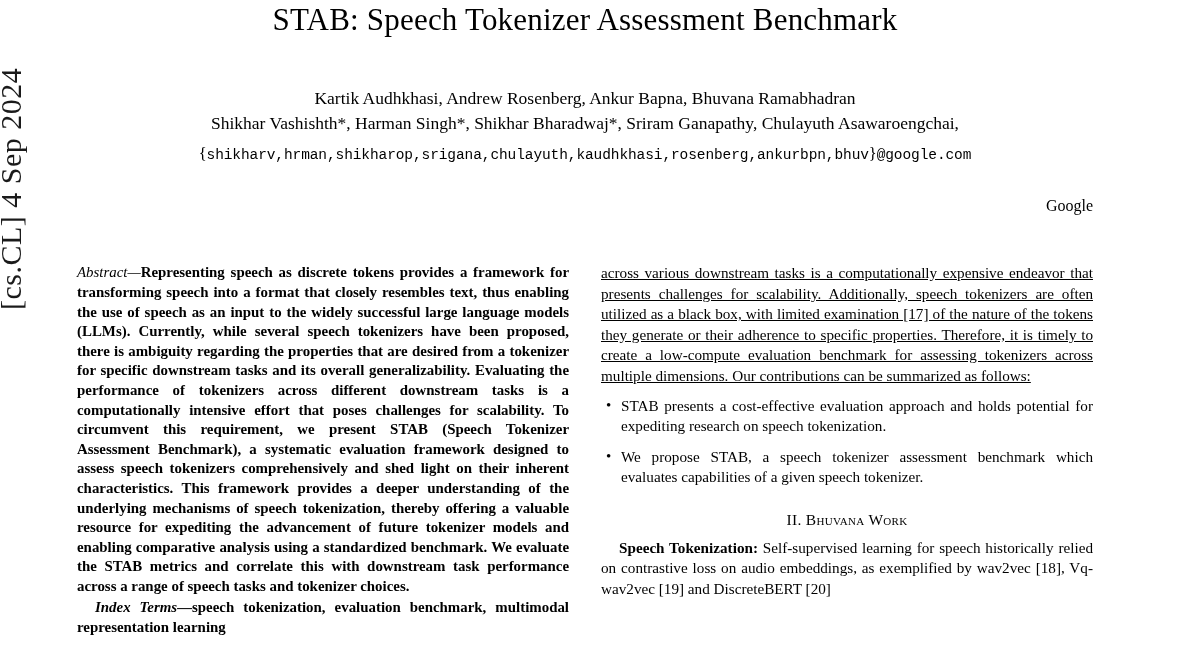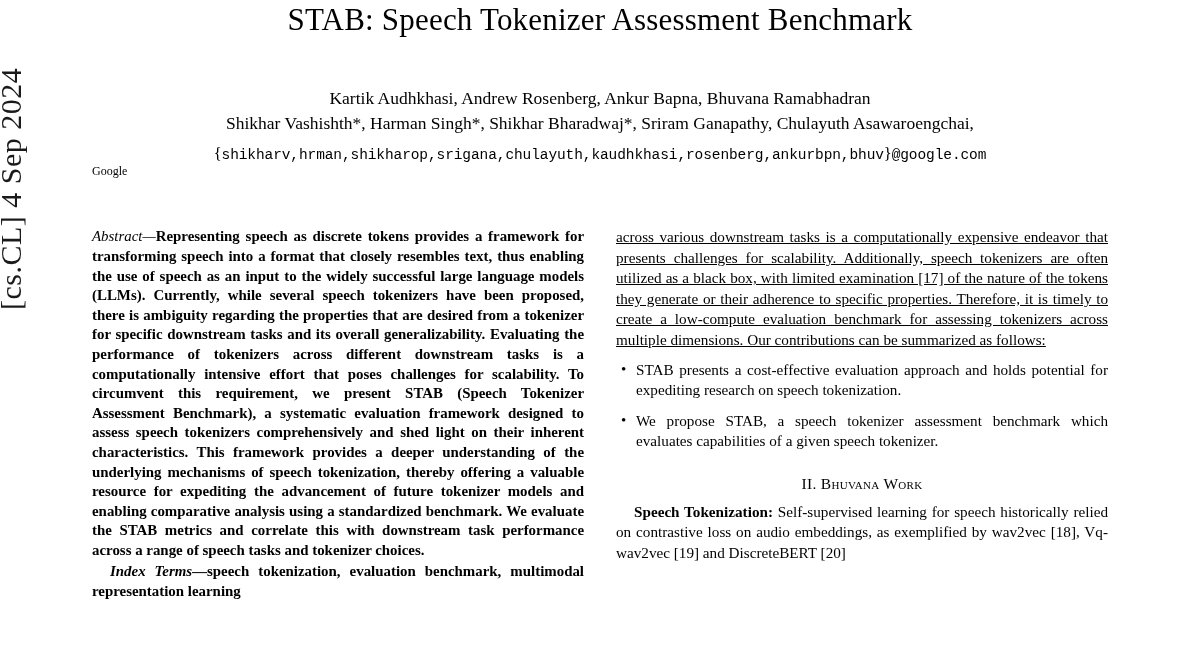--- a/index.html
+++ b/index.html
@@ -25,21 +25,21 @@
     transform-origin: left top;
     white-space: nowrap;
     font-family: "Liberation Serif", serif;
     font-size: 30px;
     letter-spacing: 0.5px;
     color: #1a1a1a;
   }
 
   .page {
     position: absolute;
-    left: 92px;
+    left: 77px;
     top: 0;
     width: 1016px;
     height: 648px;
   }
 
   .title {
     text-align: center;
     font-size: 31px;
     font-weight: normal;
     letter-spacing: 0.2px;
@@ -62,22 +62,23 @@
     font-size: 14.5px;
     margin-top: 8px;
     letter-spacing: -0.1px;
   }
   .emails .serif {
     font-family: "Liberation Serif", serif;
     font-size: 16.5px;
   }
 
   .affiliation {
-    text-align: left;
-    font-size: 12px;
+    text-align: right;
+    font-size: 16px;
+    margin-top: 33px;
   }
 
   .columns {
     display: flex;
     gap: 32px;
     margin-top: 48px;
   }
   .col {
     width: 492px;
     font-size: 15.2px;

